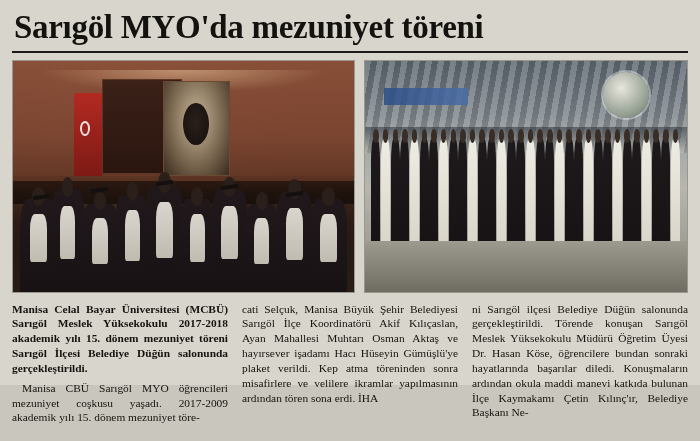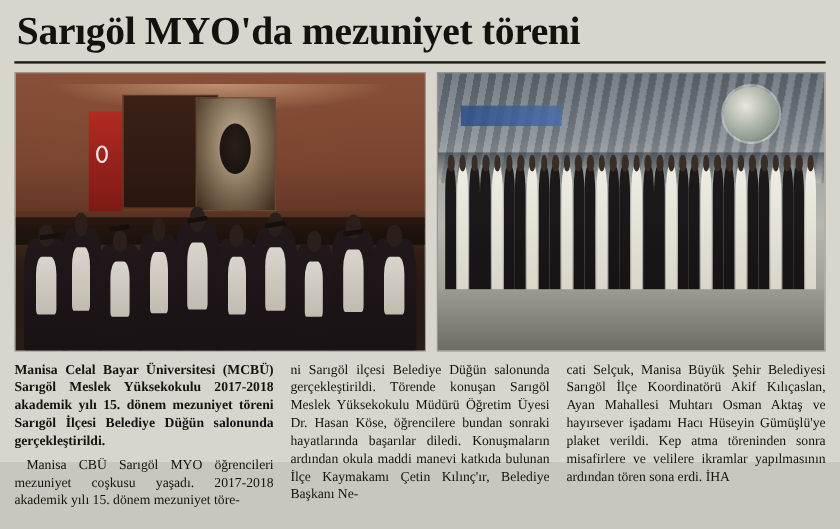--- a/index.html
+++ b/index.html
@@ -268,25 +268,25 @@
         <div class="ground"></div>
       </div>
     </div>
 
   </div>
 
   <div class="cols">
 
     <div class="col">
       <p class="lead">Manisa Celal Bayar Üniversitesi (MCBÜ) Sarıgöl Meslek Yüksekokulu 2017-2018 akademik yılı 15. dönem mezuniyet töreni Sarıgöl İlçesi Belediye Düğün salonunda gerçekleştirildi.</p>
-      <p class="body">Manisa CBÜ Sarıgöl MYO öğrencileri mezuniyet coşkusu yaşadı. 2017-2018 akademik yılı 15. dönem mezuniyet töre-</p>
+      <p class="body">Manisa CBÜ Sarıgöl MYO öğrencileri mezuniyet coşkusu yaşadı. 2017-2009 akademik yılı 15. dönem mezuniyet töre-</p>
+    </div>
+
+    <div class="col">
+      <p class="body noind">cati Selçuk, Manisa Büyük Şehir Belediyesi Sarıgöl İlçe Koordinatörü Akif Kılıçaslan, Ayan Mahallesi Muhtarı Osman Aktaş ve hayırsever işadamı Hacı Hüseyin Gümüşlü'ye plaket verildi. Kep atma töreninden sonra misafirlere ve velilere ikramlar yapılmasının ardından tören sona erdi. İHA</p>
     </div>
 
     <div class="col">
       <p class="body noind">ni Sarıgöl ilçesi Belediye Düğün salonunda gerçekleştirildi. Törende konuşan Sarıgöl Meslek Yüksekokulu Müdürü Öğretim Üyesi Dr. Hasan Köse, öğrencilere bundan sonraki hayatlarında başarılar diledi. Konuşmaların ardından okula maddi manevi katkıda bulunan İlçe Kaymakamı Çetin Kılınç'ır, Belediye Başkanı Ne-</p>
     </div>
 
-    <div class="col">
-      <p class="body noind">cati Selçuk, Manisa Büyük Şehir Belediyesi Sarıgöl İlçe Koordinatörü Akif Kılıçaslan, Ayan Mahallesi Muhtarı Osman Aktaş ve hayırsever işadamı Hacı Hüseyin Gümüşlü'ye plaket verildi. Kep atma töreninden sonra misafirlere ve velilere ikramlar yapılmasının ardından tören sona erdi. İHA</p>
-    </div>
-
   </div>
 </div>
 
 </body></html>

